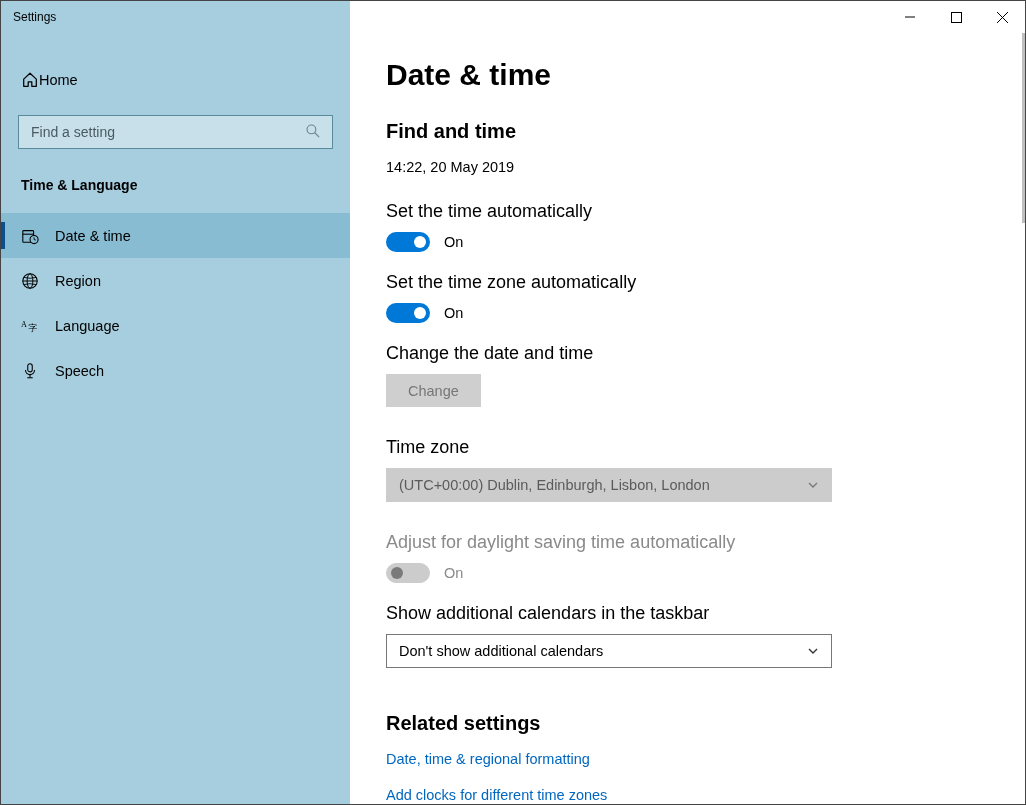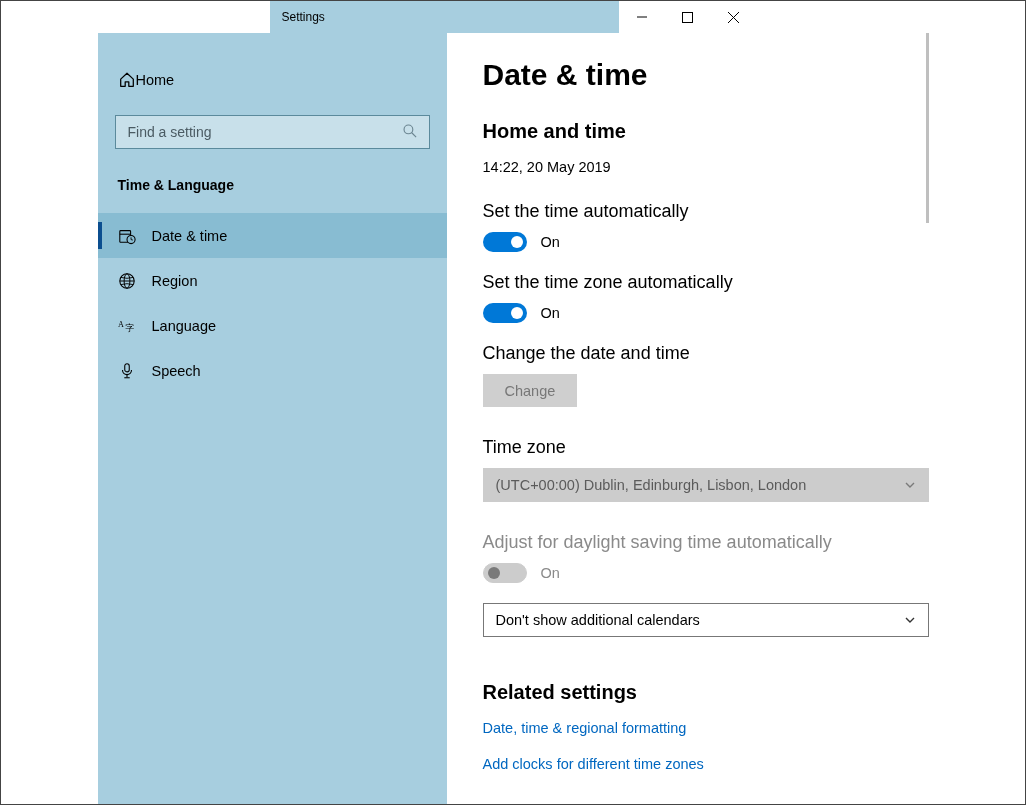--- a/index.html
+++ b/index.html
@@ -12,21 +12,20 @@
     height: 100%;
   }
   .window {
     width: 1026px;
     height: 805px;
     border: 1px solid #444;
     position: relative;
     display: flex;
     flex-direction: column;
     overflow: hidden;
-    align-items: center;
   }
   
   .titlebar {
     height: 32px;
     display: flex;
     align-items: stretch;
     justify-content: space-between;
     font-size: 12px;
     color: #000;
     flex-shrink: 0;
@@ -326,21 +325,21 @@
         <span>Speech</span>
       </div>
     </div>
 
     <div class="content-wrap">
       <div class="scroll-indicator"></div>
       <div class="content">
 
         <h1 class="page-title">Date &amp; time</h1>
 
-        <h2 class="section">Home and time</h2>
+        <h2 class="section">Find and time</h2>
 
         <div class="datetime-now">14:22, 20 May 2019</div>
 
         <div class="setting-label">Set the time automatically</div>
         <div class="toggle-row">
           <div class="toggle on">
               <div class="knob"></div>
             </div>
           <span class="toggle-state">On</span>
         </div>
@@ -367,20 +366,21 @@
         </div>
 
         <div class="setting-label disabled">Adjust for daylight saving time automatically</div>
         <div class="toggle-row">
           <div class="toggle off disabled">
               <div class="knob"></div>
             </div>
           <span class="toggle-state disabled">On</span>
         </div>
 
+        <div class="setting-label">Show additional calendars in the taskbar</div>
         <div class="select">
           <span>Don't show additional calendars</span>
           <svg class="chev" viewBox="0 0 12 12">
               <path d="M2 4 L6 8 L10 4" fill="none" stroke="#333" stroke-width="1.4"></path>
             </svg>
         </div>
 
         <h2 class="related-h">Related settings</h2>
         <a class="link">Date, time &amp; regional formatting</a>
         <a class="link">Add clocks for different time zones</a>

